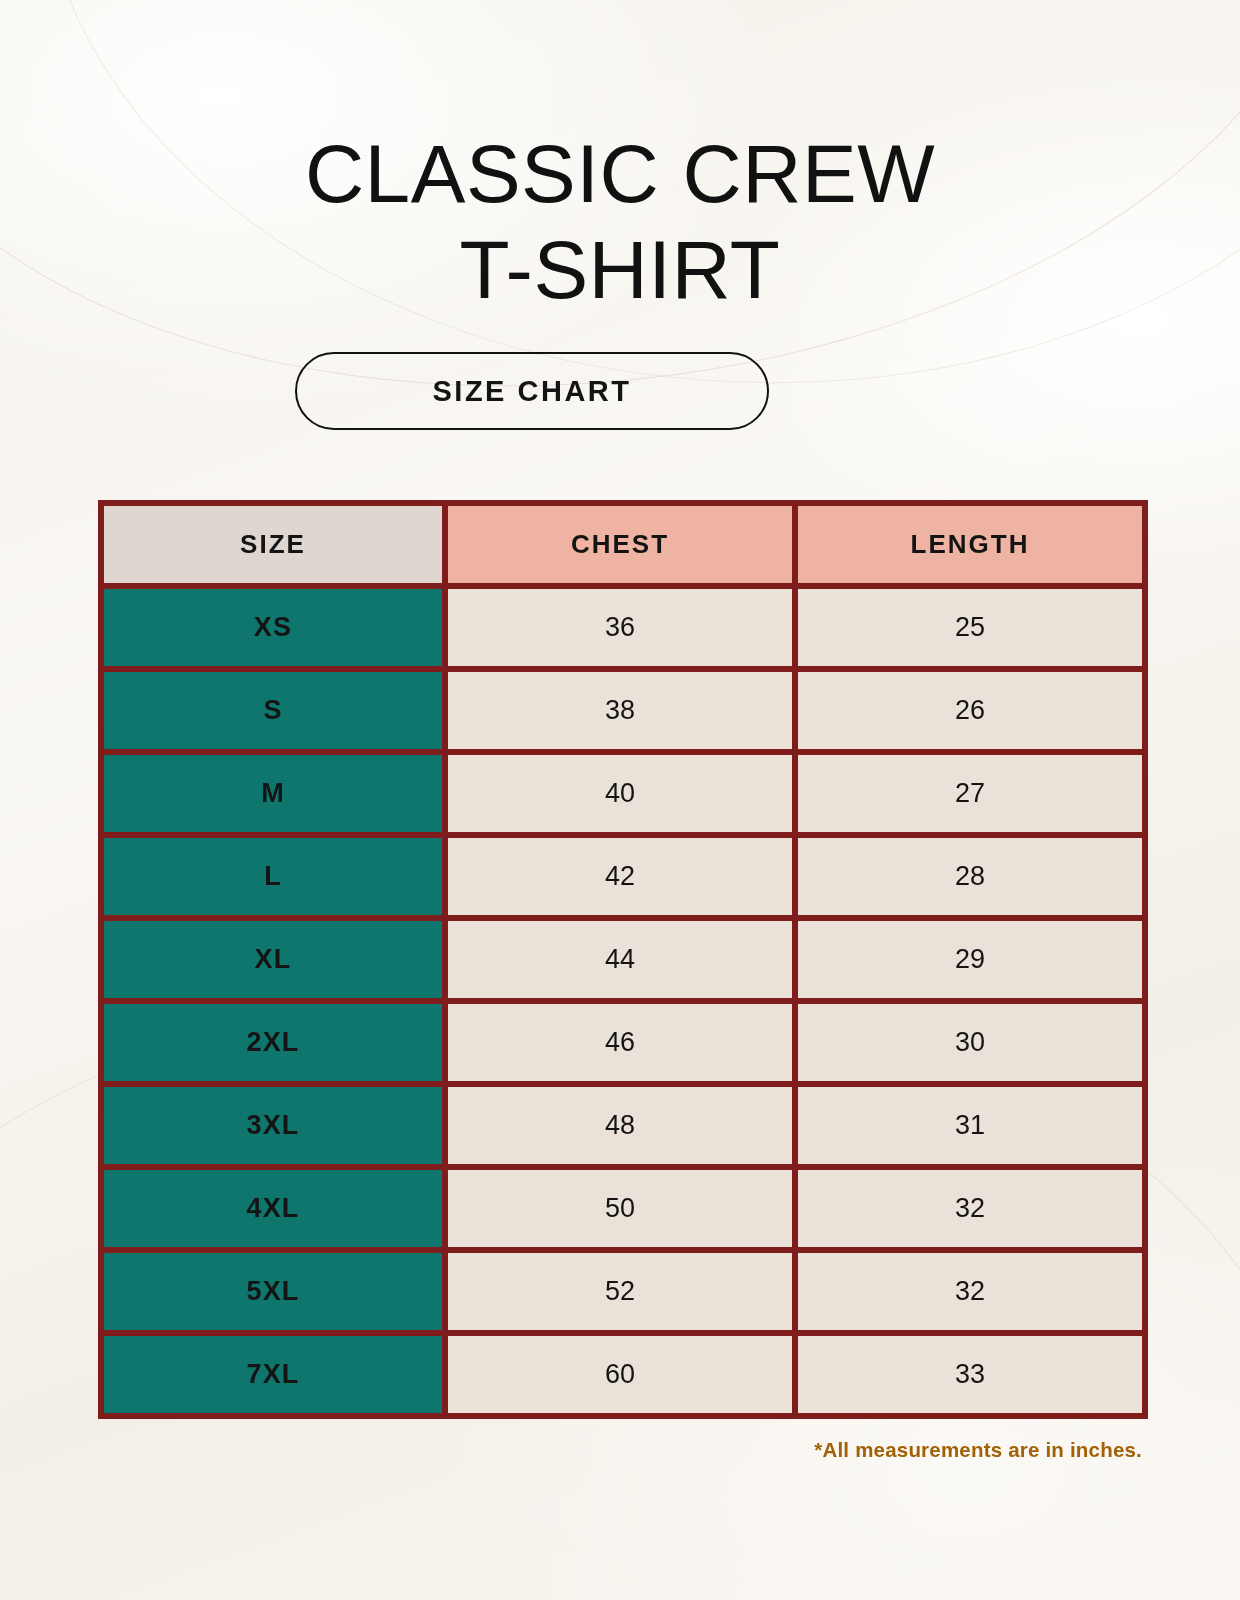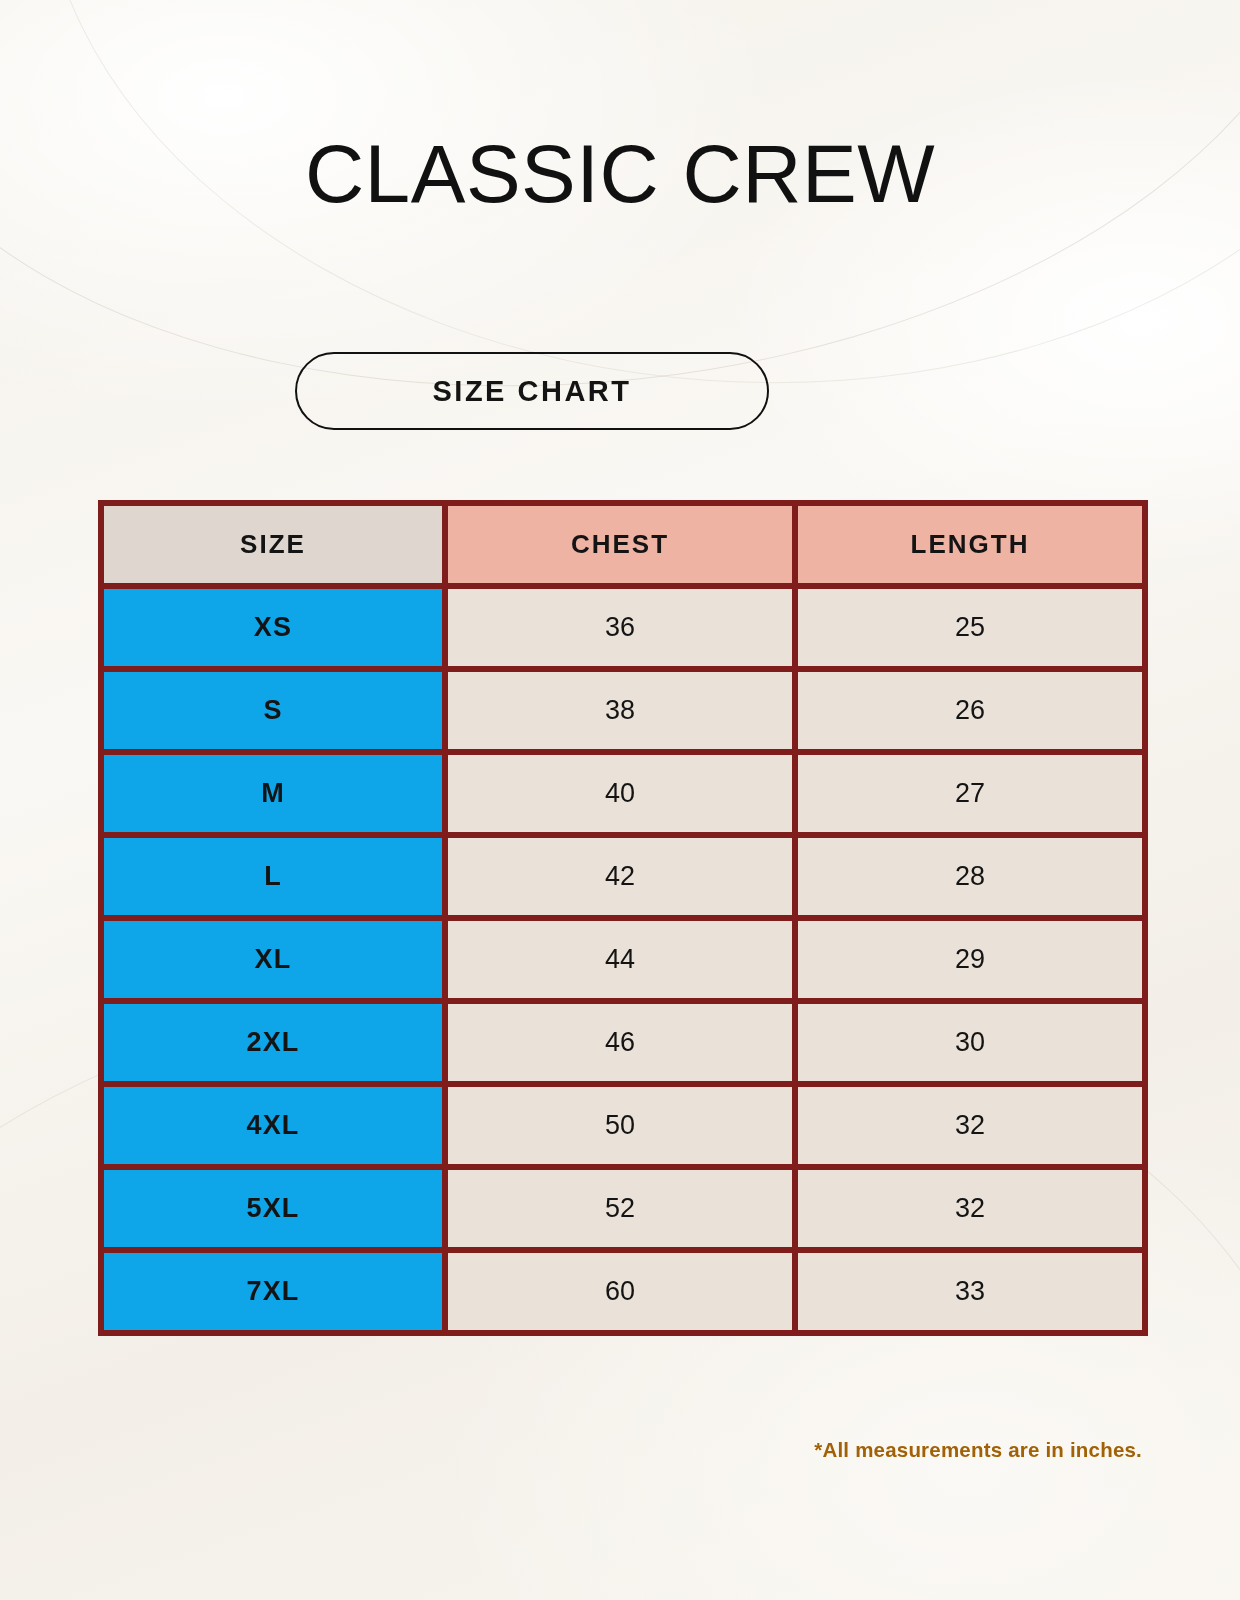--- a/index.html
+++ b/index.html
@@ -119,21 +119,21 @@
     color: #141414;
   }
   th.h-measure {
     background: #eeb3a2;
     font-size: 26px;
     font-weight: 700;
     letter-spacing: 2px;
     color: #141414;
   }
   td.c-size-cell {
-    background: #0ea5e9;
+    background: #0f766e;
     font-size: 27px;
     font-weight: 700;
     letter-spacing: 1.2px;
     color: #141414;
   }
   td.c-val {
     background: #eae2d8;
     font-size: 27px;
     font-weight: 400;
     color: #141414;
@@ -154,20 +154,21 @@
 <body>
 
 <div class="page">
   <div class="bg-wash"></div>
   <div class="bg-curve curve-a"></div>
   <div class="bg-curve curve-b"></div>
   <div class="bg-curve curve-c"></div>
 
   <h1 class="title">
     <span class="line1">CLASSIC CREW</span>
+    <span class="line2">T-SHIRT</span>
   </h1>
 
   <div class="badge-wrap">
     <div class="badge">SIZE CHART</div>
   </div>
 
   <div class="table-wrap">
     <table class="size-table">
       <colgroup>
         <col class="c-size">
@@ -206,20 +207,25 @@
           <td class="c-size-cell">XL</td>
           <td class="c-val">44</td>
           <td class="c-val">29</td>
         </tr>
         <tr>
           <td class="c-size-cell">2XL</td>
           <td class="c-val">46</td>
           <td class="c-val">30</td>
         </tr>
         <tr>
+          <td class="c-size-cell">3XL</td>
+          <td class="c-val">48</td>
+          <td class="c-val">31</td>
+        </tr>
+        <tr>
           <td class="c-size-cell">4XL</td>
           <td class="c-val">50</td>
           <td class="c-val">32</td>
         </tr>
         <tr>
           <td class="c-size-cell">5XL</td>
           <td class="c-val">52</td>
           <td class="c-val">32</td>
         </tr>
         <tr>

